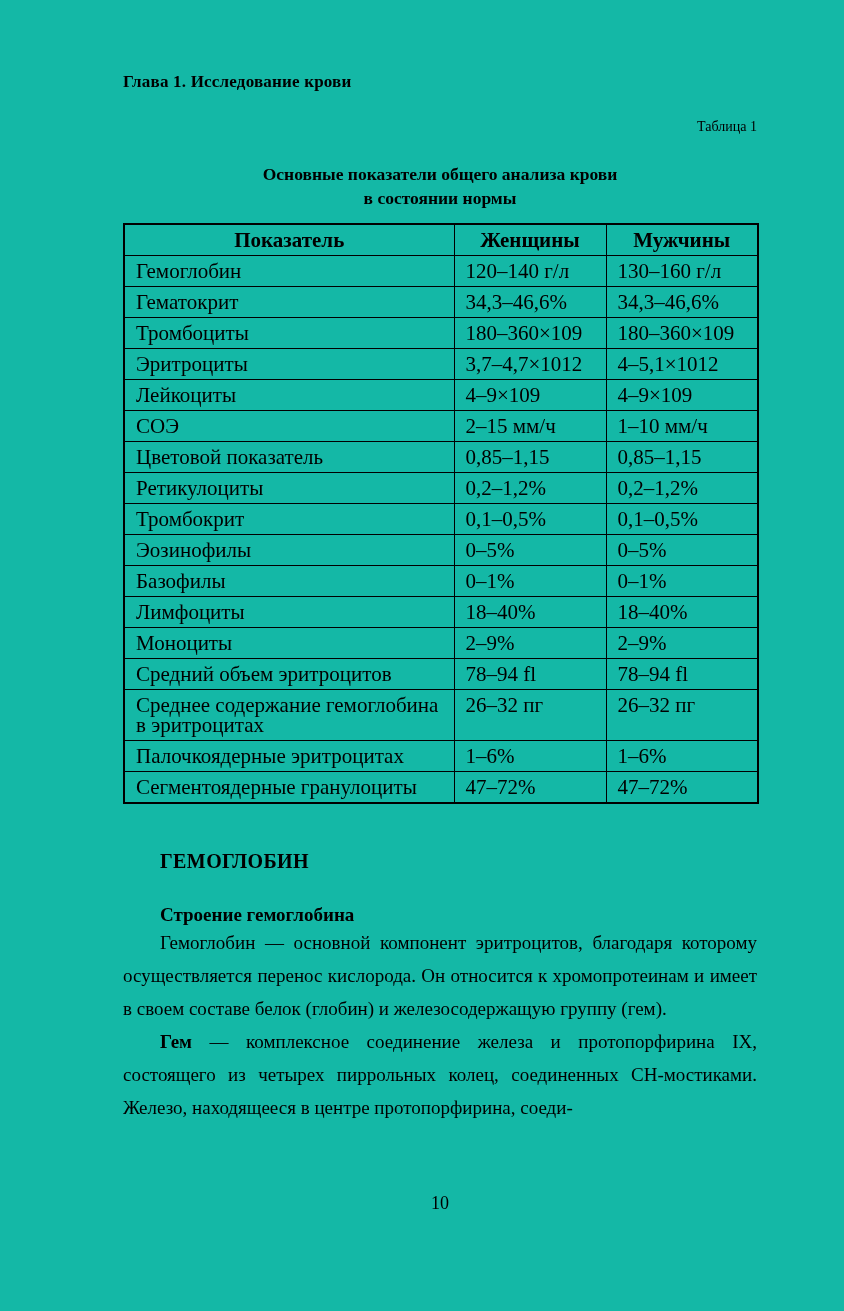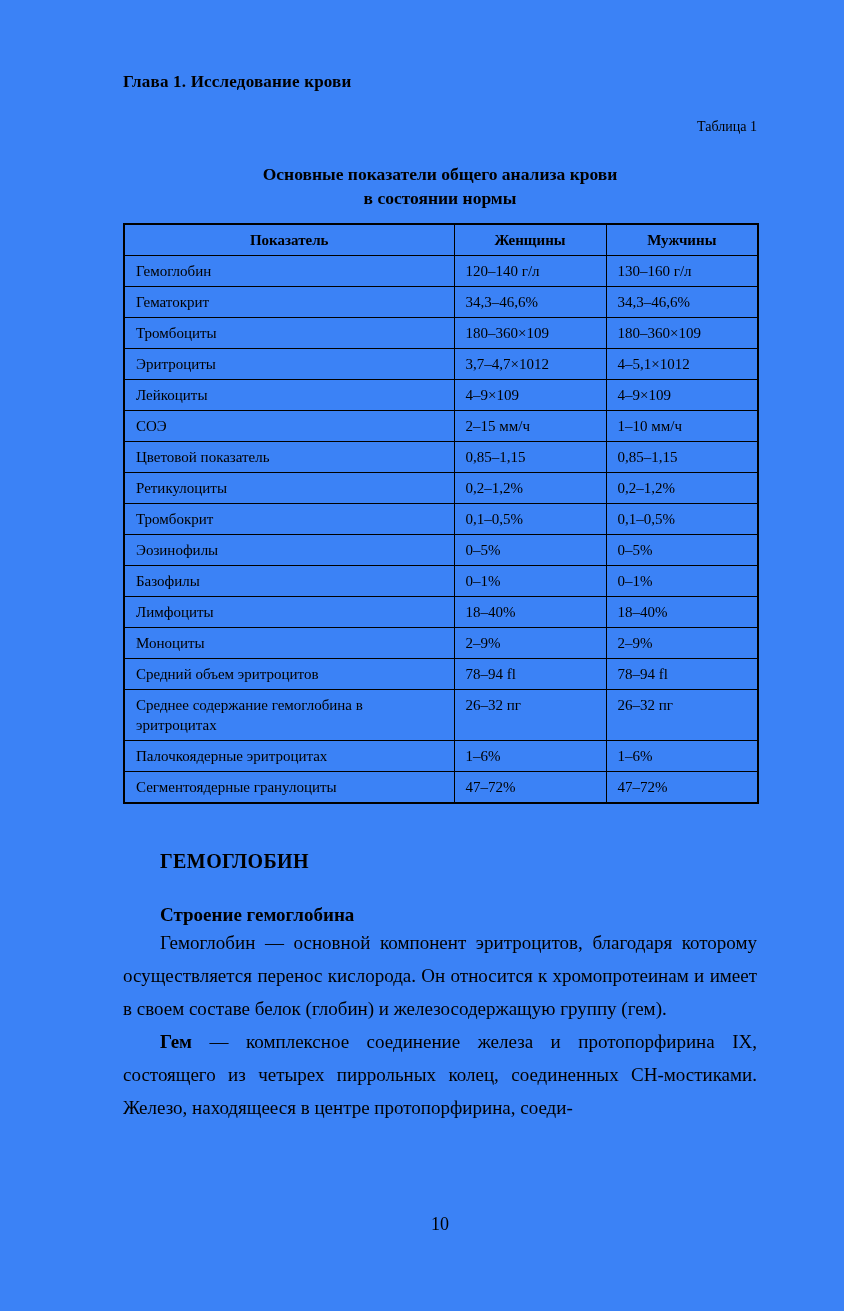--- a/index.html
+++ b/index.html
@@ -1,21 +1,21 @@
 <!DOCTYPE html>
 <html><head>
 <meta charset="utf-8">
 <style>
   * { box-sizing: border-box; }
   html, body { margin: 0; padding: 0; background: #ffffff; }
   .page {
     position: relative;
     width: 844px;
     height: 1311px;
-    background: #3b82f6;
+    background: #14b8a6;
     color: #000000;
     font-family: "Liberation Serif", "DejaVu Serif", serif;
     overflow: hidden;
   }
   .content {
     padding: 72px 87px 0 123px;
     width: 844px;
   }
   .running-head {
     font-size: 17px;
@@ -45,21 +45,21 @@
     border-collapse: collapse;
     table-layout: fixed;
     width: 634px;
     border: 2px solid #000;
   }
   table.norm-table col.c1 { width: 330px; }
   table.norm-table col.c2 { width: 152px; }
   table.norm-table col.c3 { width: 152px; }
   table.norm-table th, table.norm-table td {
     border: 1.5px solid #000;
-    font-size: 15px;
+    font-size: 21px;
     line-height: 20px;
     padding: 5px 10px 5px 11px;
     vertical-align: top;
     text-align: left;
     margin-top: 8px;
   }
   table.norm-table th {
     text-align: center;
     font-weight: bold;
     padding: 5px 4px;
@@ -81,21 +81,21 @@
     line-height: 33px;
     text-align: justify;
     text-indent: 37px;
   }
   .body-para + .body-para { margin-top: 0; font-family: Liberation Serif, serif; }
   .lead-term { font-weight: bold; }
   .page-number {
     position: absolute;
     left: 123px;
     width: 634px;
-    bottom: 76px;
+    bottom: 97px;
     text-align: center;
     font-size: 18px;
   }
 </style>
 </head>
 <body>
 
 <div class="page">
   <div class="content">
 

